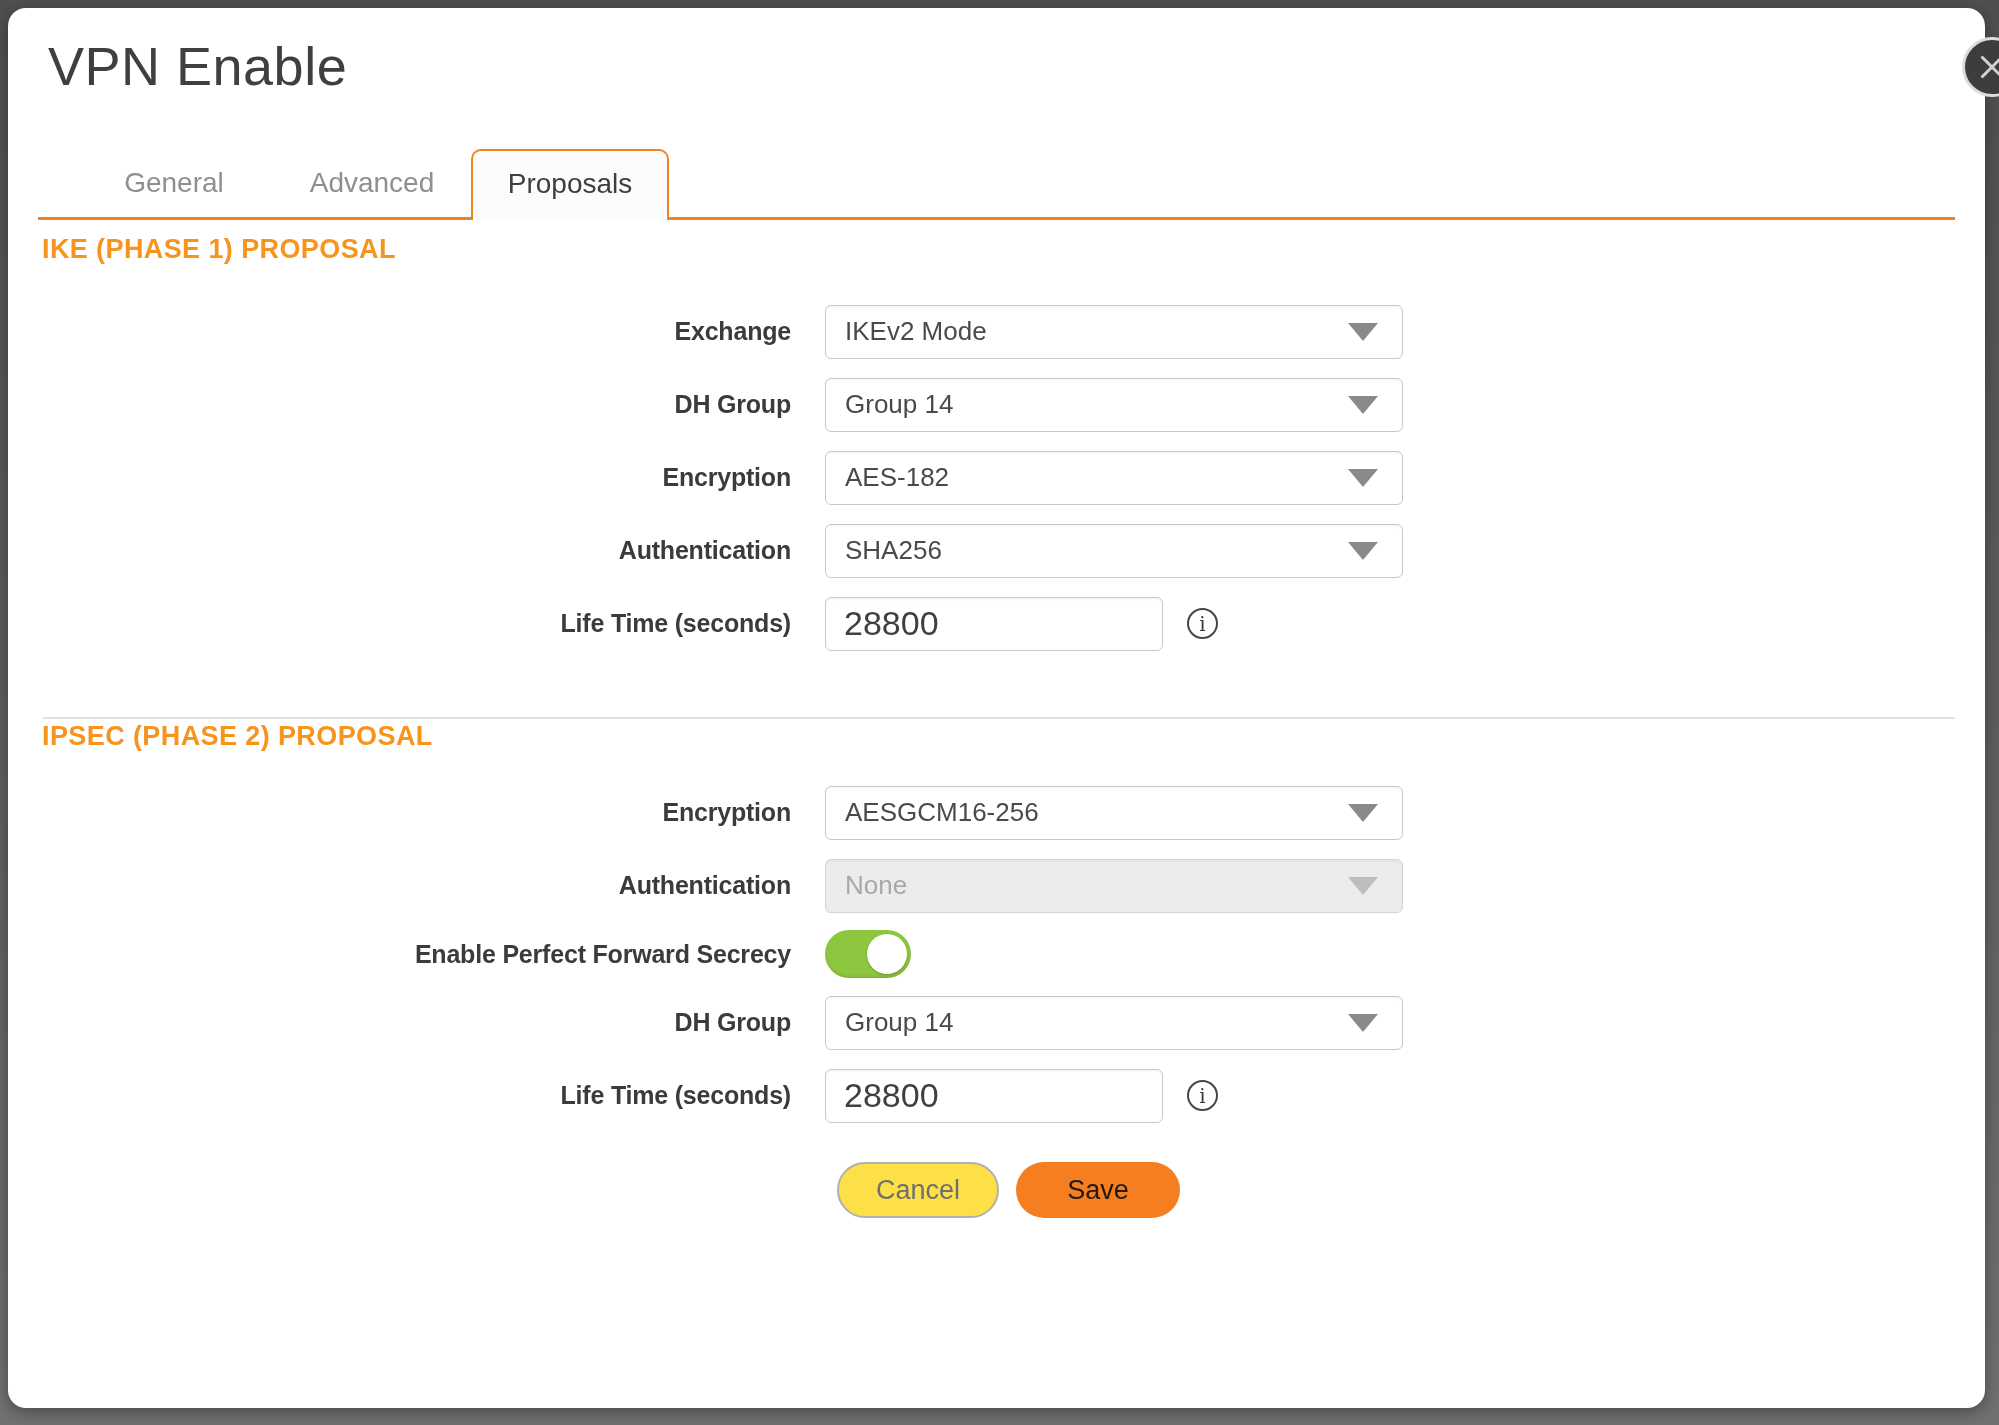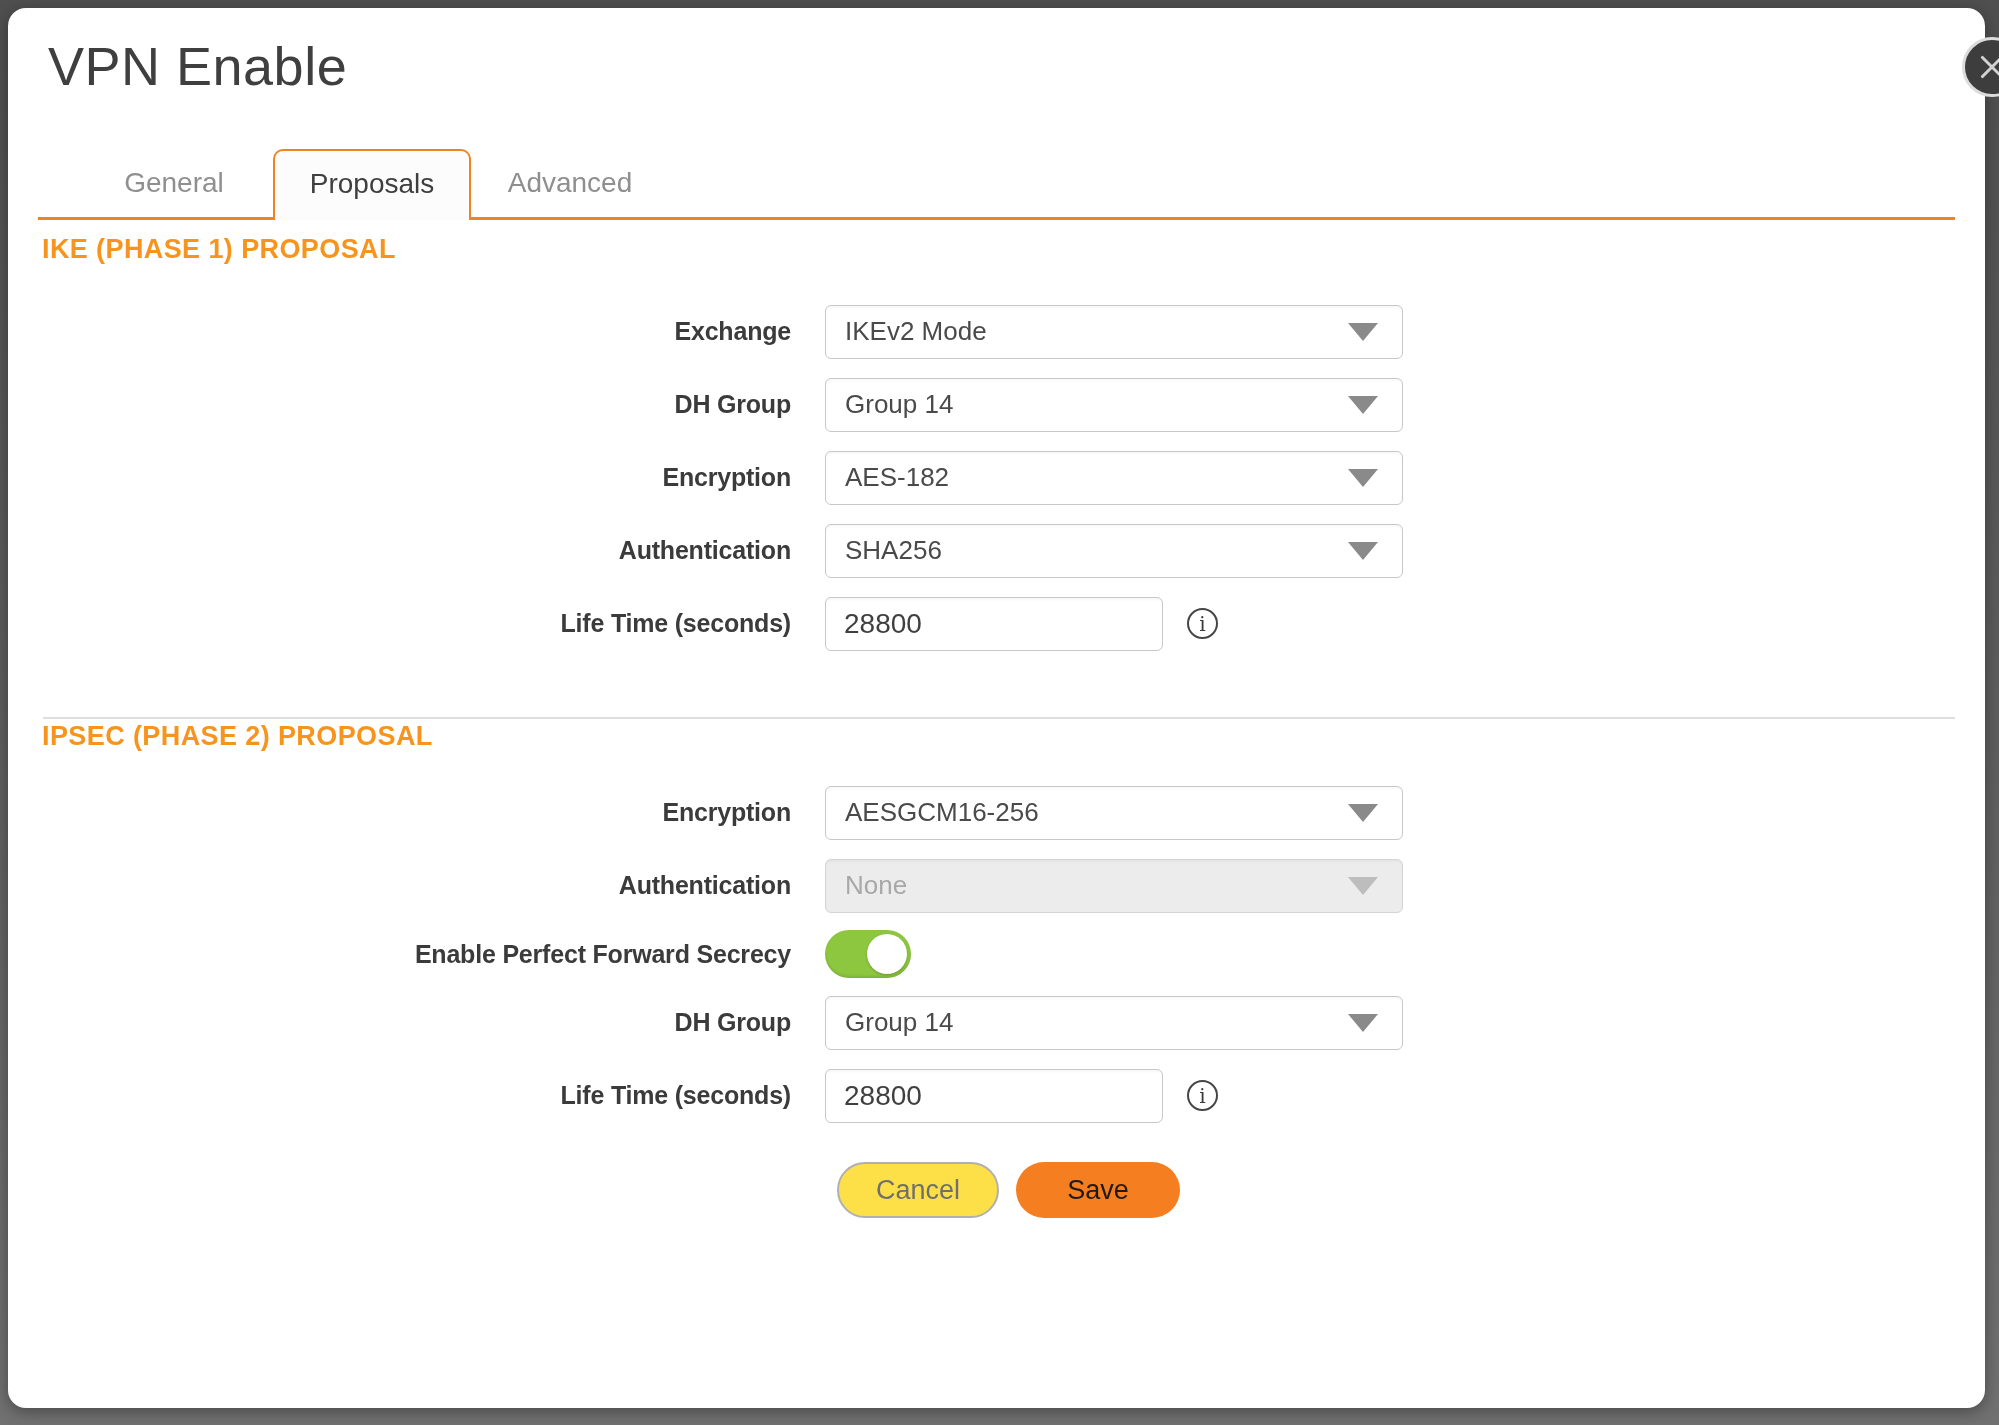--- a/index.html
+++ b/index.html
@@ -85,21 +85,21 @@
     background: #ececec; border-color: #d4d4d4;
     color: #a8a8a8; cursor: default;
   }
   .select.disabled .caret { border-top-color: #bdbdbd; }
 
   .textbox {
     box-sizing: border-box; width: 338px; height: 54px;
     border: 1px solid #c8c8c8; border-radius: 6px;
     box-shadow: inset 0 2px 2px rgba(0,0,0,.03);
     padding: 0 18px; outline: none; background: #fff;
-    font-size: 28px; color: #3f3f3f; font-family: inherit;
+    font-size: 34px; color: #3f3f3f; font-family: inherit;
   }
 
   .info-icon {
     box-sizing: border-box; width: 31px; height: 31px; flex: none;
     border: 2.5px solid #454545; border-radius: 50%;
     margin-left: 24px;
     display: flex; align-items: center; justify-content: center;
     font-family: "DejaVu Serif", serif; font-size: 20px; line-height: 1;
     color: #3a3a3a; cursor: pointer;
   }
@@ -145,22 +145,22 @@
 </style>
 </head>
 <body>
 
 <div class="dialog">
 
   <h1 class="title">VPN Enable</h1>
 
   <div class="tabbar">
     <div class="tab">General</div>
+    <div class="tab">Advanced</div>
     <div class="tab active">Proposals</div>
-    <div class="tab">Advanced</div>
   </div>
 
   <div class="section-heading">IKE (PHASE 1) PROPOSAL</div>
 
   <div class="form">
     <div class="row">
       <div class="lbl">Exchange</div>
       <div class="select">
         <span>IKEv2 Mode</span>
         <span class="caret"></span>

